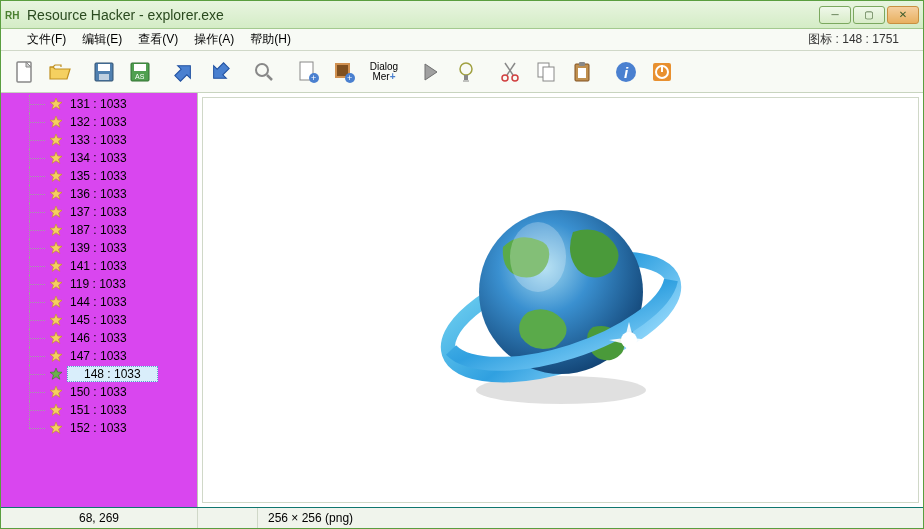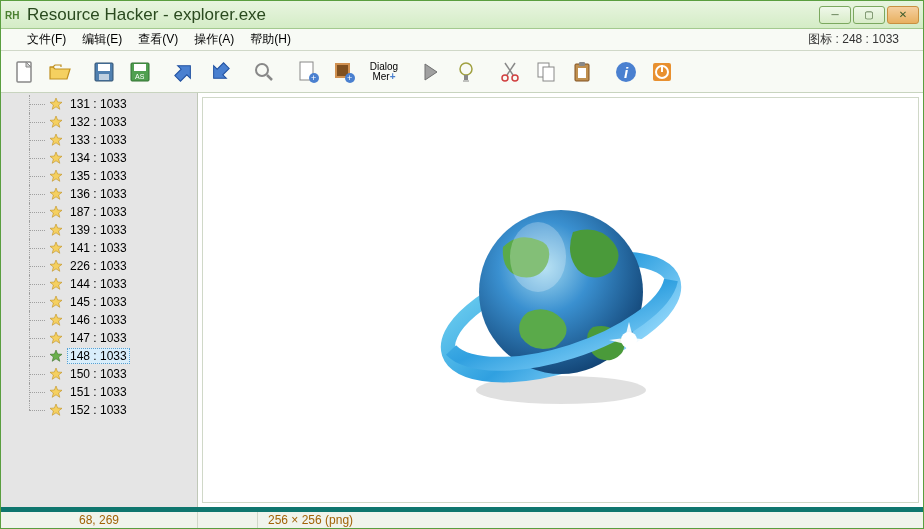--- a/index.html
+++ b/index.html
@@ -1,47 +1,47 @@
 <!DOCTYPE html>
 <html><head>
 <meta charset="utf-8">
 <style>
 * { box-sizing: border-box; margin: 0; padding: 0; }
 body { font-family: "Microsoft YaHei", Tahoma, sans-serif; font-size: 12px; background: #fff; width: 924px; height: 529px; overflow: hidden; border: 1px solid #5a9e3f; }
 .titlebar { height: 28px; background: linear-gradient(#e8f5e0, #d4ecc6); display: flex; align-items: center; padding: 0 4px; border-bottom: 1px solid #a3c98f; justify-content: center; }
 .titlebar .app-icon { width: 16px; height: 16px; margin-right: 6px; display: flex; align-items: center; justify-content: center; }
-.titlebar .title { flex: 1; color: #2a4a1f; font-size: 17px; }
+.titlebar .title { flex: 1; color: #2a4a1f; font-size: 14px; }
 .win-controls { display: flex; gap: 0; }
 .win-btn { width: 32px; height: 18px; border: 1px solid #7ba85f; background: linear-gradient(#f0f8ea, #d8ecc8); border-radius: 3px; margin-left: 2px; display: flex; align-items: center; justify-content: center; font-size: 10px; color: #3a5a2a; cursor: pointer; }
 .win-btn.close { background: linear-gradient(#f5d0a0, #e8b060); border-color: #c89040; }
 .menubar { height: 22px; background: #f8faf5; display: flex; align-items: center; padding: 0 18px; border-bottom: 1px solid #d0d8c8; }
 .menu-item { padding: 2px 8px; cursor: pointer; }
 .menu-right { margin-left: auto; padding-right: 6px; color: #333; }
 .toolbar { height: 42px; background: #f8faf5; display: flex; align-items: center; padding: 0 6px; border-bottom: 1px solid #c8d4bf; gap: 2px; }
 .tb-sep { width: 6px; }
 .tb-btn { width: 34px; height: 34px; border: 1px solid transparent; border-radius: 3px; display: flex; align-items: center; justify-content: center; cursor: pointer; }
 .tb-btn svg { width: 26px; height: 26px; }
 .tb-btn.dialog { font-size: 10px; line-height: 1; text-align: left; width: 40px; flex-direction: column; padding-left: 2px; }
 .content { display: flex; height: 414px; }
-.tree-panel { width: 197px; background: #e5e5e5; border-right: 1px solid #c0c8b8; overflow: hidden; position: relative; display: flex; }
+.tree-panel { width: 197px; background: #d946ef; border-right: 1px solid #c0c8b8; overflow: hidden; position: relative; display: flex; }
 .tree-scroll { flex: 1; overflow-y: auto; overflow-x: hidden; padding: 2px 0; }
 .tree-scroll::-webkit-scrollbar { width: 17px; }
 .tree-scroll::-webkit-scrollbar-track { background: #f0f0f0; border-left: 1px solid #d0d0d0; }
 .tree-scroll::-webkit-scrollbar-thumb { background: #c8c8c8; border: 1px solid #a0a0a0; border-radius: 2px; }
 .tree-item { display: flex; align-items: center; height: 18px; padding-left: 48px; position: relative; white-space: nowrap; cursor: pointer; }
 .tree-item::before { content: ""; position: absolute; left: 28px; top: 9px; width: 16px; border-top: 1px dotted #a0a0a0; }
 .tree-item::after { content: ""; position: absolute; left: 28px; top: 0; bottom: 0; border-left: 1px dotted #a0a0a0; }
 .tree-item:last-child::after { bottom: 9px; }
 .tree-item .star { width: 14px; height: 14px; margin-right: 4px; }
 .tree-item .label { padding: 1px 3px; }
-.tree-item.selected .label { background: #d9eefb; border: 1px dotted #5aa0d0; padding: 0 2px; }
+.tree-item.selected .label { background: #d9eefb; border: 1px dotted #5aa0d0; padding: 0 16px; }
 .tree-item.selected .star path { fill: #6ab04c; stroke: #3a7028; }
 .preview { flex: 1; background: #fff; display: flex; align-items: center; justify-content: center; margin: 4px; border: 1px solid #d0d8c8; }
 .preview svg { width: 256px; height: 256px; }
-.statusbar { height: 21px; background: #f0f4ec; border-top: 5px solid #0f766e; display: flex; align-items: flex-end; font-size: 12px; color: #a16207; }
+.statusbar { height: 21px; background: #f0f4ec; border-top: 1px solid #0f766e; display: flex; align-items: flex-end; font-size: 12px; color: #000000; }
 .status-cell { border-right: 1px solid #d0d8c8; padding: 0 10px; height: 100%; display: flex; align-items: center; }
 .status-cell.pos { width: 197px; justify-content: center; }
 </style>
 </head>
 <body>
 
 <div class="titlebar">
   <span class="app-icon">
     <svg viewBox="0 0 16 16">
         <text x="0" y="12" font-size="10" font-weight="bold" fill="#4a8030">RH</text>
@@ -54,21 +54,21 @@
     <div class="win-btn close">✕</div>
   </div>
 </div>
 
 <div class="menubar">
   <span class="menu-item">文件(F)</span>
   <span class="menu-item">编辑(E)</span>
   <span class="menu-item">查看(V)</span>
   <span class="menu-item">操作(A)</span>
   <span class="menu-item">帮助(H)</span>
-  <span class="menu-right">图标 : 248 : 1033</span>
+  <span class="menu-right">图标 : 148 : 1751</span>
 </div>
 
 <div class="toolbar">
   <div class="tb-btn">
       <svg viewBox="0 0 26 26">
         <rect x="6" y="3" width="14" height="20" rx="1" fill="#fff" stroke="#888" stroke-width="1.5"></rect>
         <path d="M15 3 L20 8 L15 8 Z" fill="#d0d0d0" stroke="#888"></path>
       </svg>
     </div>
   <div class="tb-btn">
@@ -217,39 +217,45 @@
         <div class="tree-item">
           <svg class="star" viewBox="0 0 14 14">
             <path d="M7 1 L8.6 5 L13 5.3 L9.6 8 L10.8 12.3 L7 9.8 L3.2 12.3 L4.4 8 L1 5.3 L5.4 5 Z" fill="#f5d060" stroke="#c09020" stroke-width="0.6"></path>
           </svg>
           <span class="label">136  :  1033</span>
         </div>
         <div class="tree-item">
           <svg class="star" viewBox="0 0 14 14">
             <path d="M7 1 L8.6 5 L13 5.3 L9.6 8 L10.8 12.3 L7 9.8 L3.2 12.3 L4.4 8 L1 5.3 L5.4 5 Z" fill="#f5d060" stroke="#c09020" stroke-width="0.6"></path>
           </svg>
+          <span class="label">137  :  1033</span>
+        </div>
+        <div class="tree-item">
+          <svg class="star" viewBox="0 0 14 14">
+            <path d="M7 1 L8.6 5 L13 5.3 L9.6 8 L10.8 12.3 L7 9.8 L3.2 12.3 L4.4 8 L1 5.3 L5.4 5 Z" fill="#f5d060" stroke="#c09020" stroke-width="0.6"></path>
+          </svg>
           <span class="label">187  :  1033</span>
         </div>
         <div class="tree-item">
           <svg class="star" viewBox="0 0 14 14">
             <path d="M7 1 L8.6 5 L13 5.3 L9.6 8 L10.8 12.3 L7 9.8 L3.2 12.3 L4.4 8 L1 5.3 L5.4 5 Z" fill="#f5d060" stroke="#c09020" stroke-width="0.6"></path>
           </svg>
           <span class="label">139  :  1033</span>
         </div>
         <div class="tree-item">
           <svg class="star" viewBox="0 0 14 14">
             <path d="M7 1 L8.6 5 L13 5.3 L9.6 8 L10.8 12.3 L7 9.8 L3.2 12.3 L4.4 8 L1 5.3 L5.4 5 Z" fill="#f5d060" stroke="#c09020" stroke-width="0.6"></path>
           </svg>
           <span class="label">141  :  1033</span>
         </div>
         <div class="tree-item">
           <svg class="star" viewBox="0 0 14 14">
             <path d="M7 1 L8.6 5 L13 5.3 L9.6 8 L10.8 12.3 L7 9.8 L3.2 12.3 L4.4 8 L1 5.3 L5.4 5 Z" fill="#f5d060" stroke="#c09020" stroke-width="0.6"></path>
           </svg>
-          <span class="label">226  :  1033</span>
+          <span class="label">119  :  1033</span>
         </div>
         <div class="tree-item">
           <svg class="star" viewBox="0 0 14 14">
             <path d="M7 1 L8.6 5 L13 5.3 L9.6 8 L10.8 12.3 L7 9.8 L3.2 12.3 L4.4 8 L1 5.3 L5.4 5 Z" fill="#f5d060" stroke="#c09020" stroke-width="0.6"></path>
           </svg>
           <span class="label">144  :  1033</span>
         </div>
         <div class="tree-item">
           <svg class="star" viewBox="0 0 14 14">
             <path d="M7 1 L8.6 5 L13 5.3 L9.6 8 L10.8 12.3 L7 9.8 L3.2 12.3 L4.4 8 L1 5.3 L5.4 5 Z" fill="#f5d060" stroke="#c09020" stroke-width="0.6"></path>

